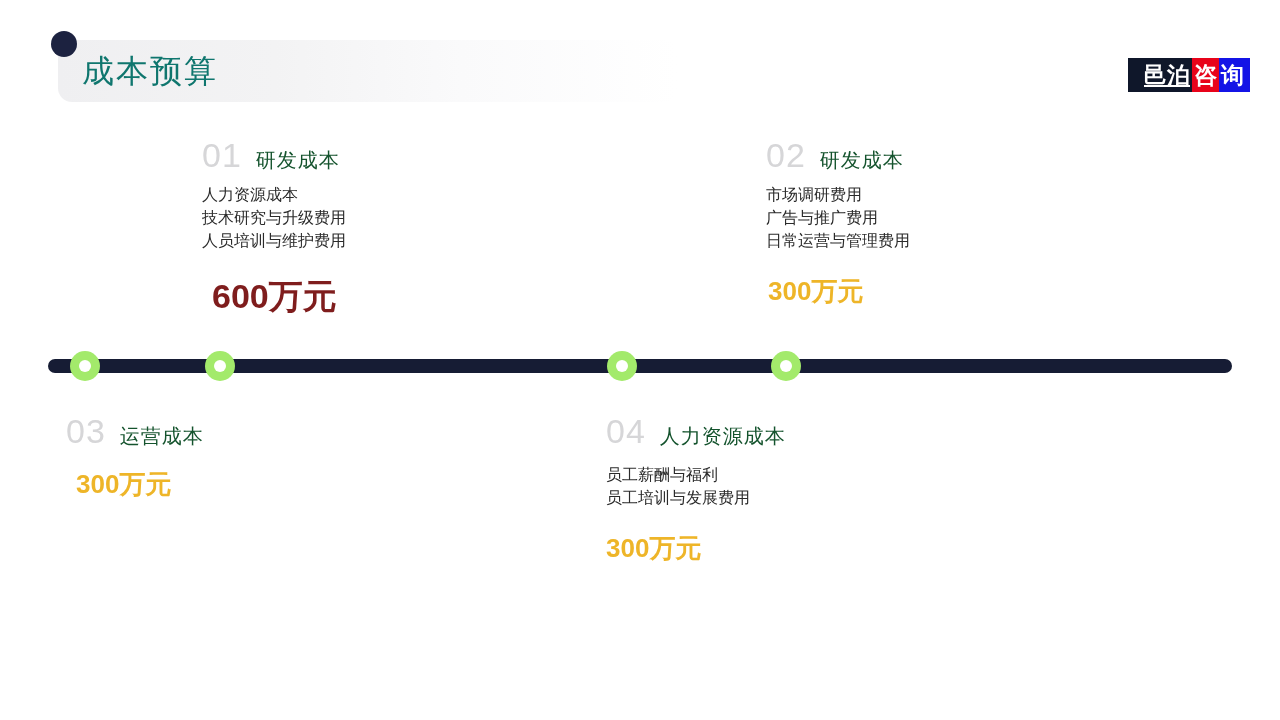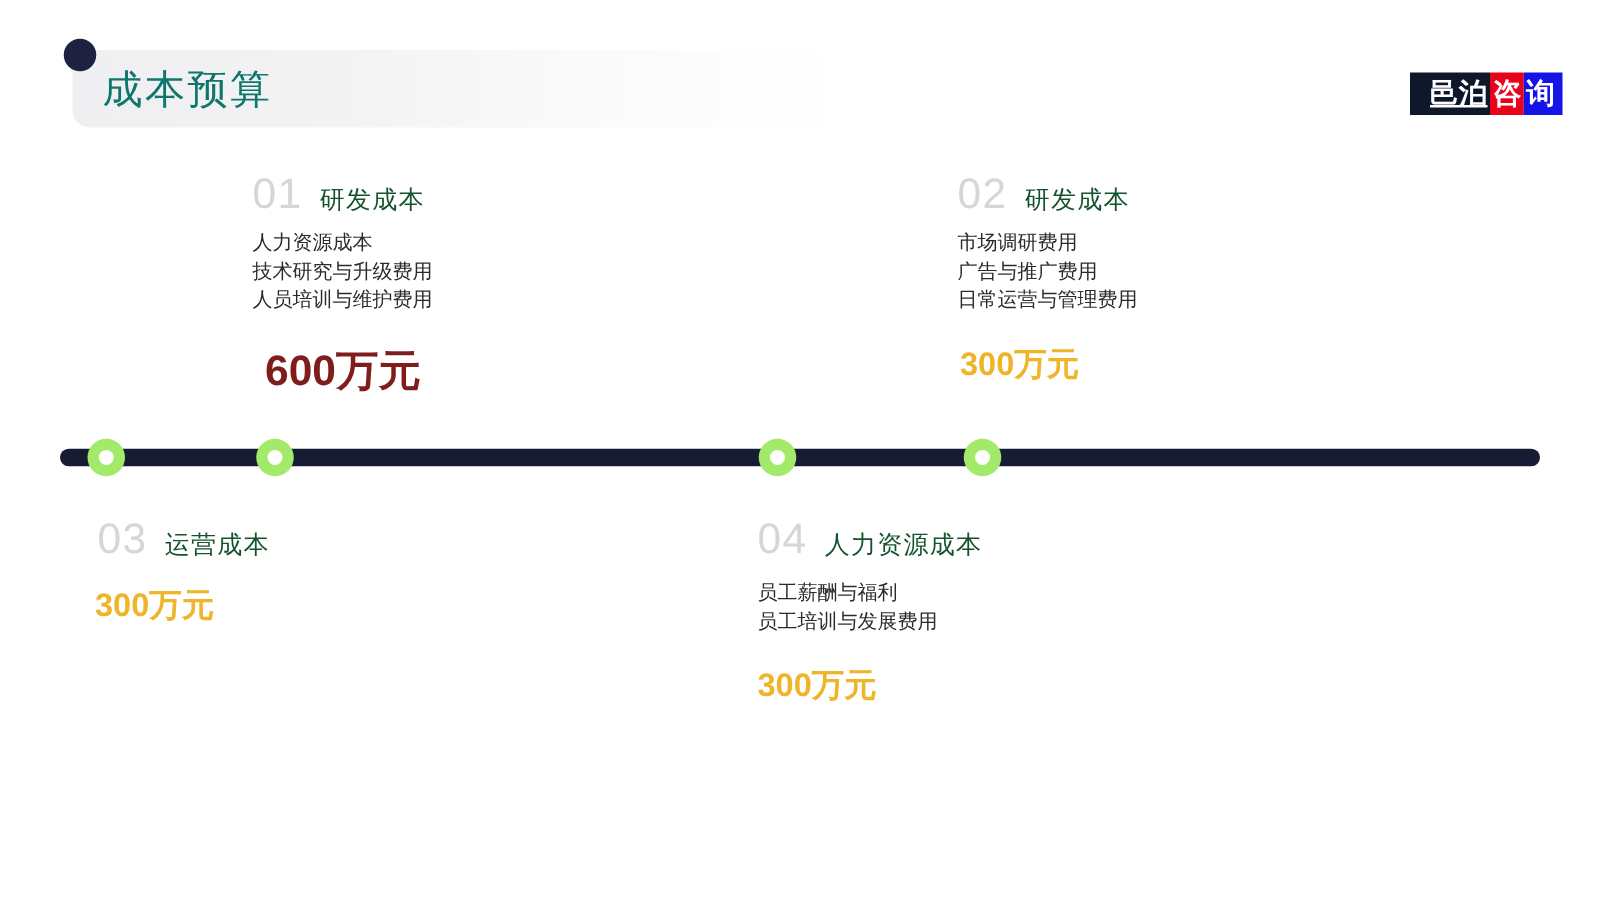--- a/index.html
+++ b/index.html
@@ -157,21 +157,21 @@
   #block-2 .blk-list { margin-top: 8px; }
   #block-2 .blk-amount {
     margin-top: 22px;
     margin-left: 2px;
     font-size: 26px;
     color: #eeb528;
   }
 
   
   #block-3 { left: 66px; top: 412px; }
-  #block-3 .blk-head { margin-left: 12px; }
+  #block-3 .blk-head { margin-left: 0px; }
   #block-3 .blk-list { margin-top: 12px; }
   #block-3 .blk-amount {
     margin-top: 16px;
     margin-left: 10px;
     font-size: 26px;
     color: #eeb528;
   }
 
   
   #block-4 { left: 606px; top: 412px; }

